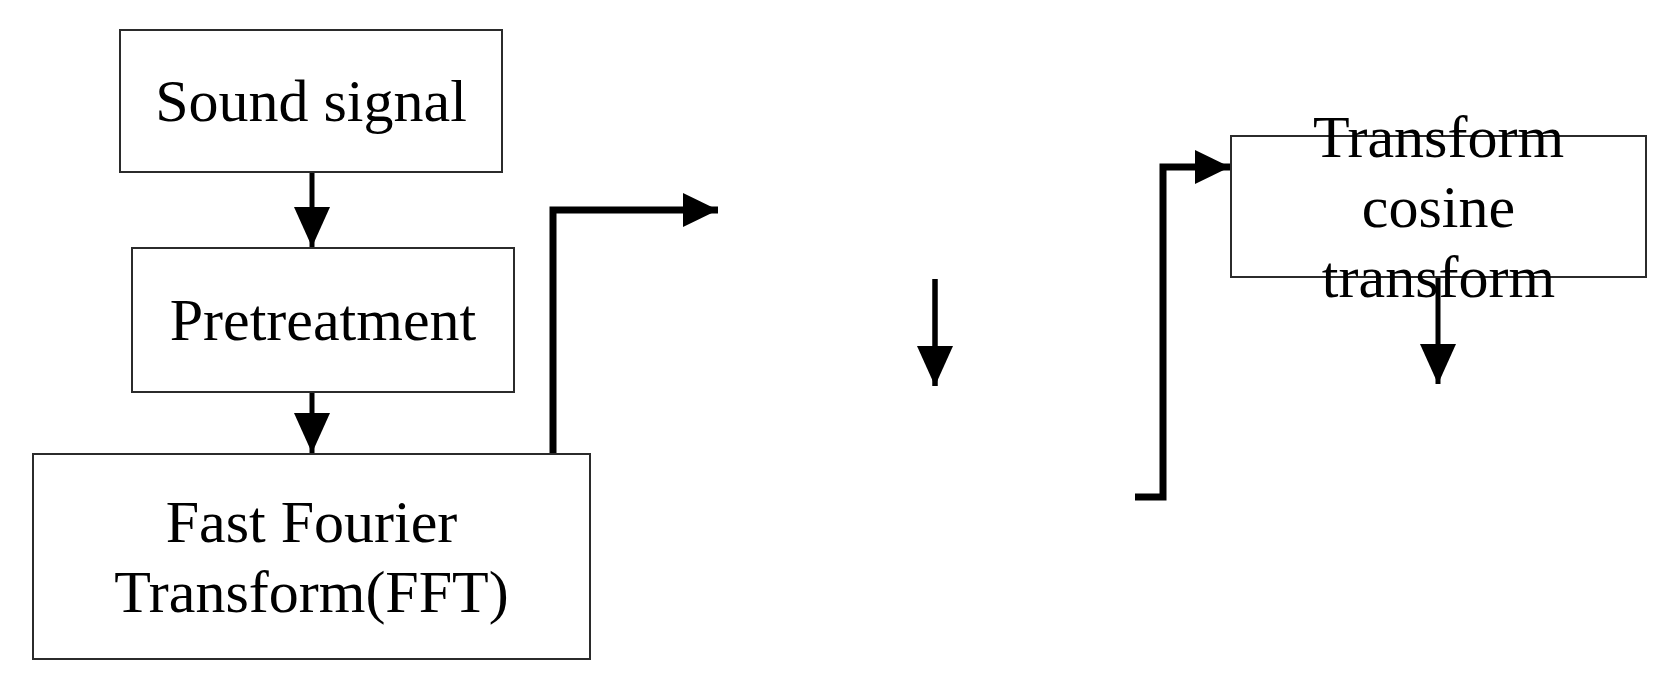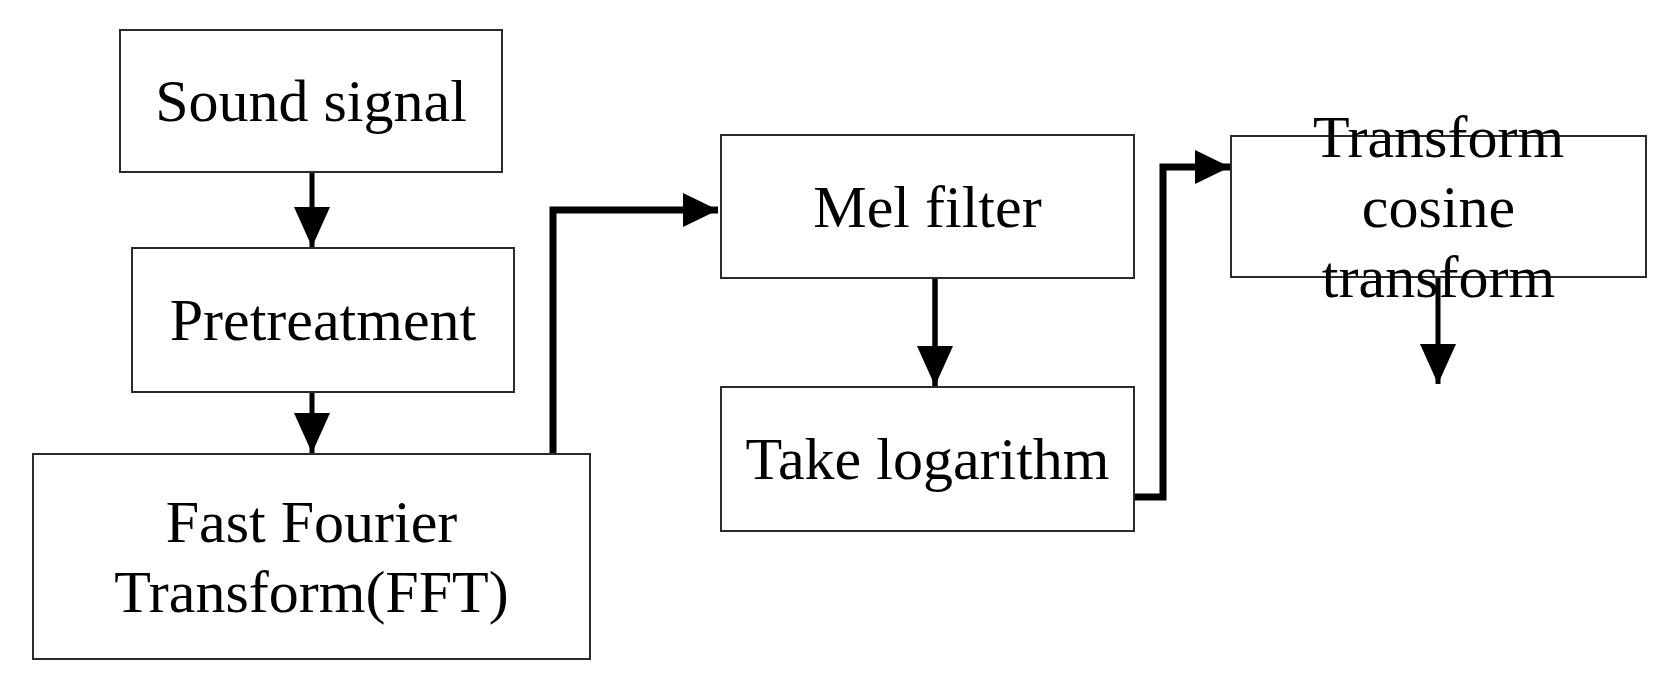--- a/index.html
+++ b/index.html
@@ -84,27 +84,21 @@
 
   <div class="node" id="node-pretreatment">
     <span class="label">Pretreatment</span>
   </div>
 
   <div class="node" id="node-fft">
     <span class="label">Fast Fourier
 Transform(FFT)</span>
   </div>
 
-  <div class="node" id="node-mel-filter">
-    <span class="label">Mel filter</span>
-  </div>
 
-  <div class="node" id="node-take-logarithm">
-    <span class="label">Take logarithm</span>
-  </div>
 
   <div class="node" id="node-dct">
     <span class="label">Transform cosine
 transform</span>
   </div>
 
 
 </div>
 
 </body></html>

